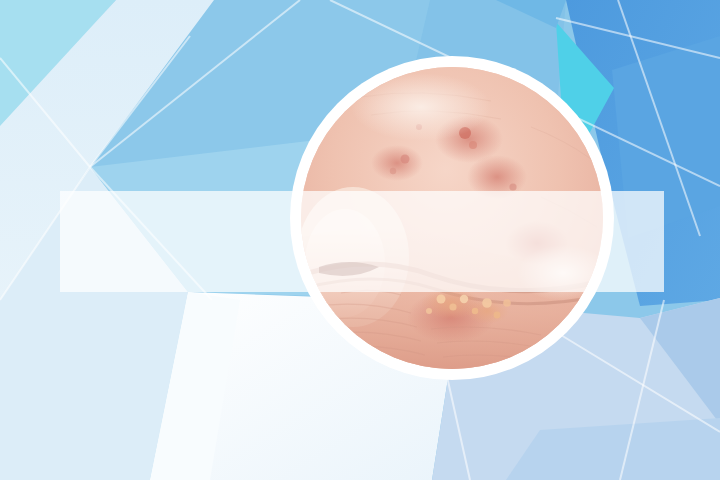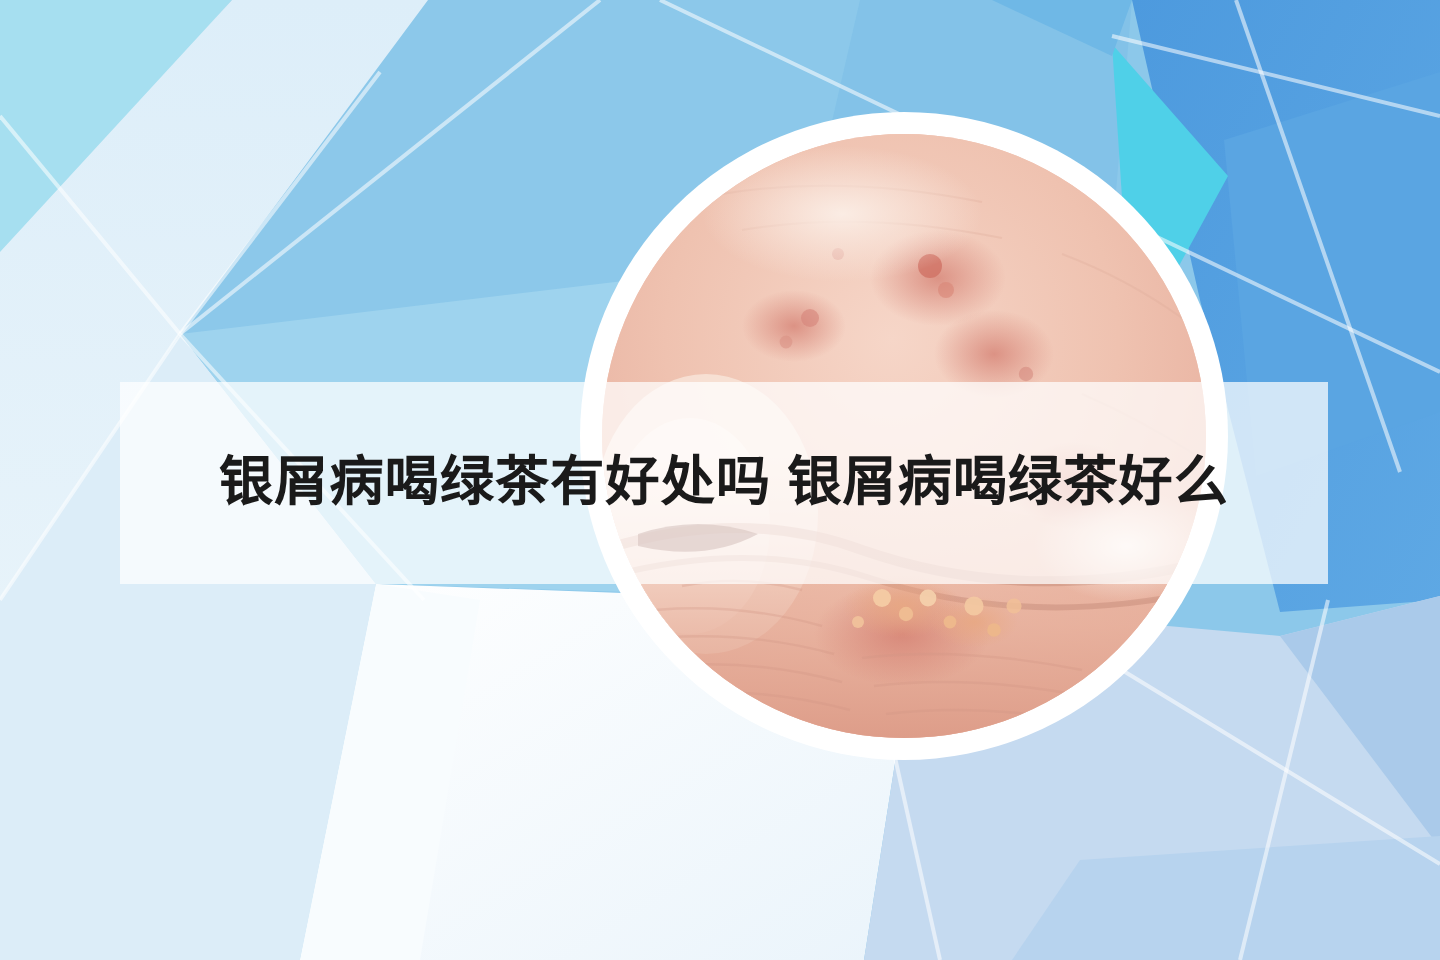--- a/index.html
+++ b/index.html
@@ -226,15 +226,14 @@
         </g>
 
         <ellipse cx="120" cy="40" rx="70" ry="34" fill="url(#palePatch)"></ellipse>
         <ellipse cx="262" cy="206" rx="46" ry="28" fill="url(#palePatch)"></ellipse>
       </svg>
     </div>
   </div>
 
   <div class="title-band"></div>
 
-  <div class="title-text">银屑病喝绿茶有好处吗 银屑病喝绿茶好么</div>
 
 </div>
 
 </body></html>

